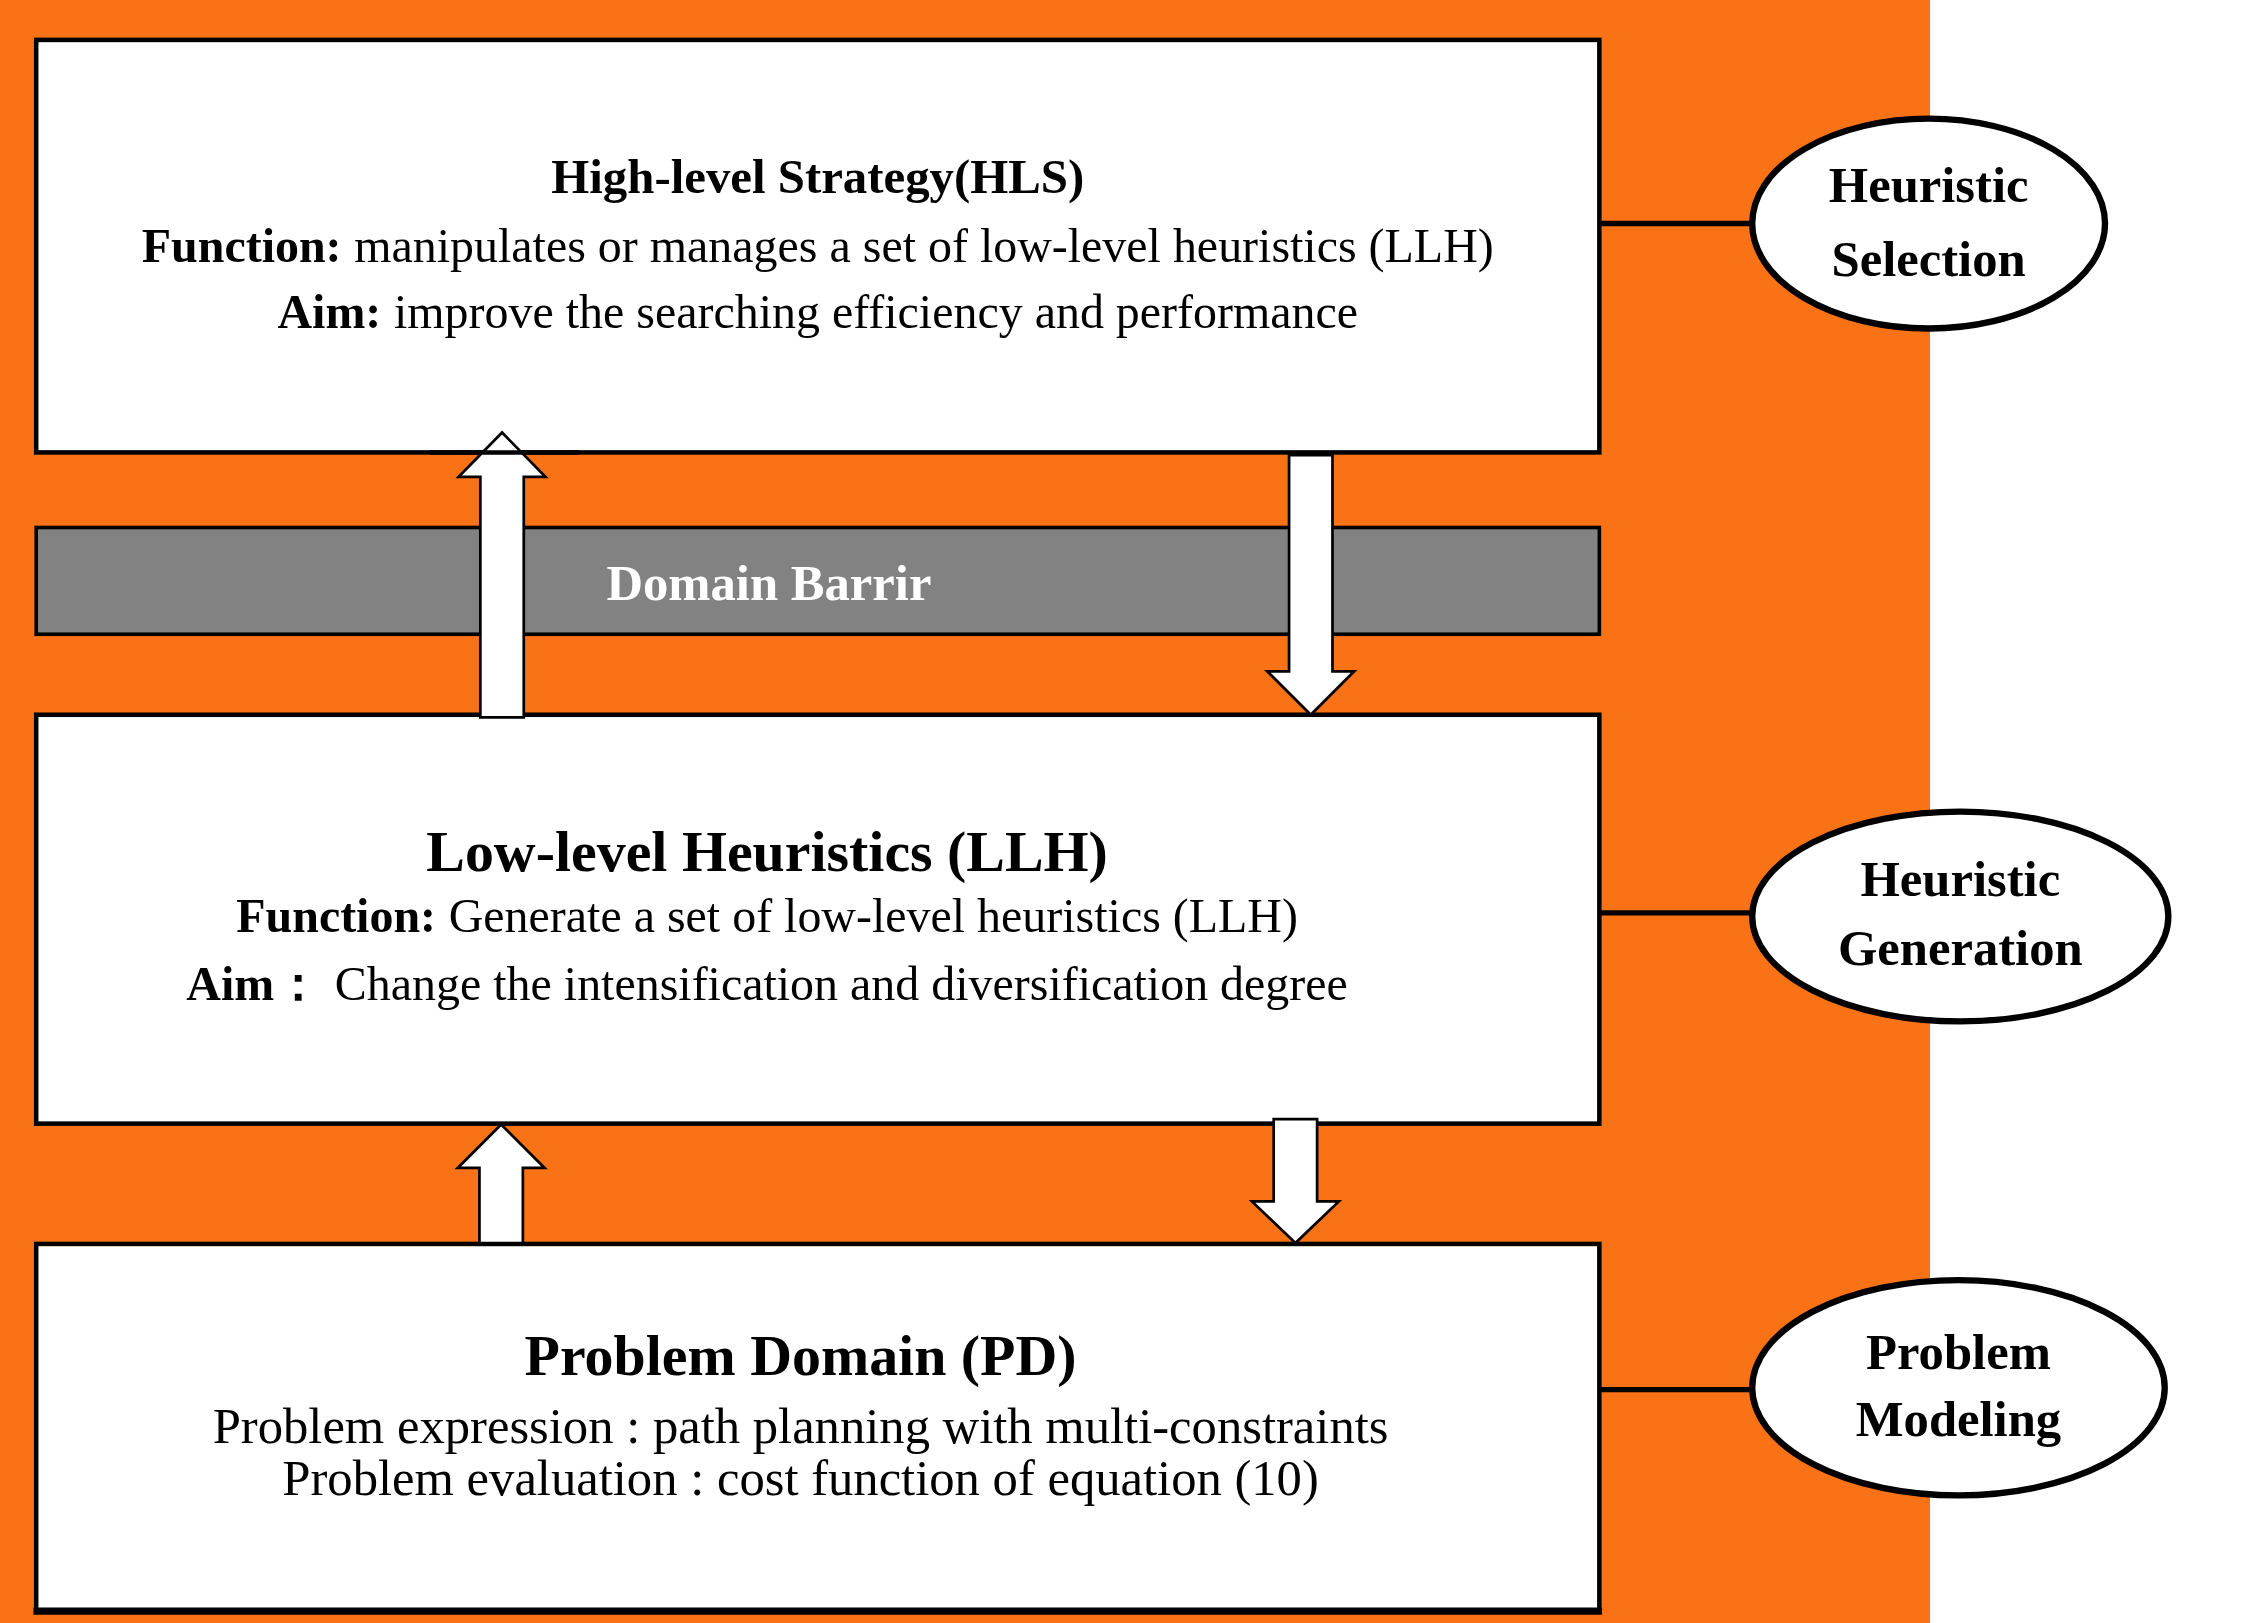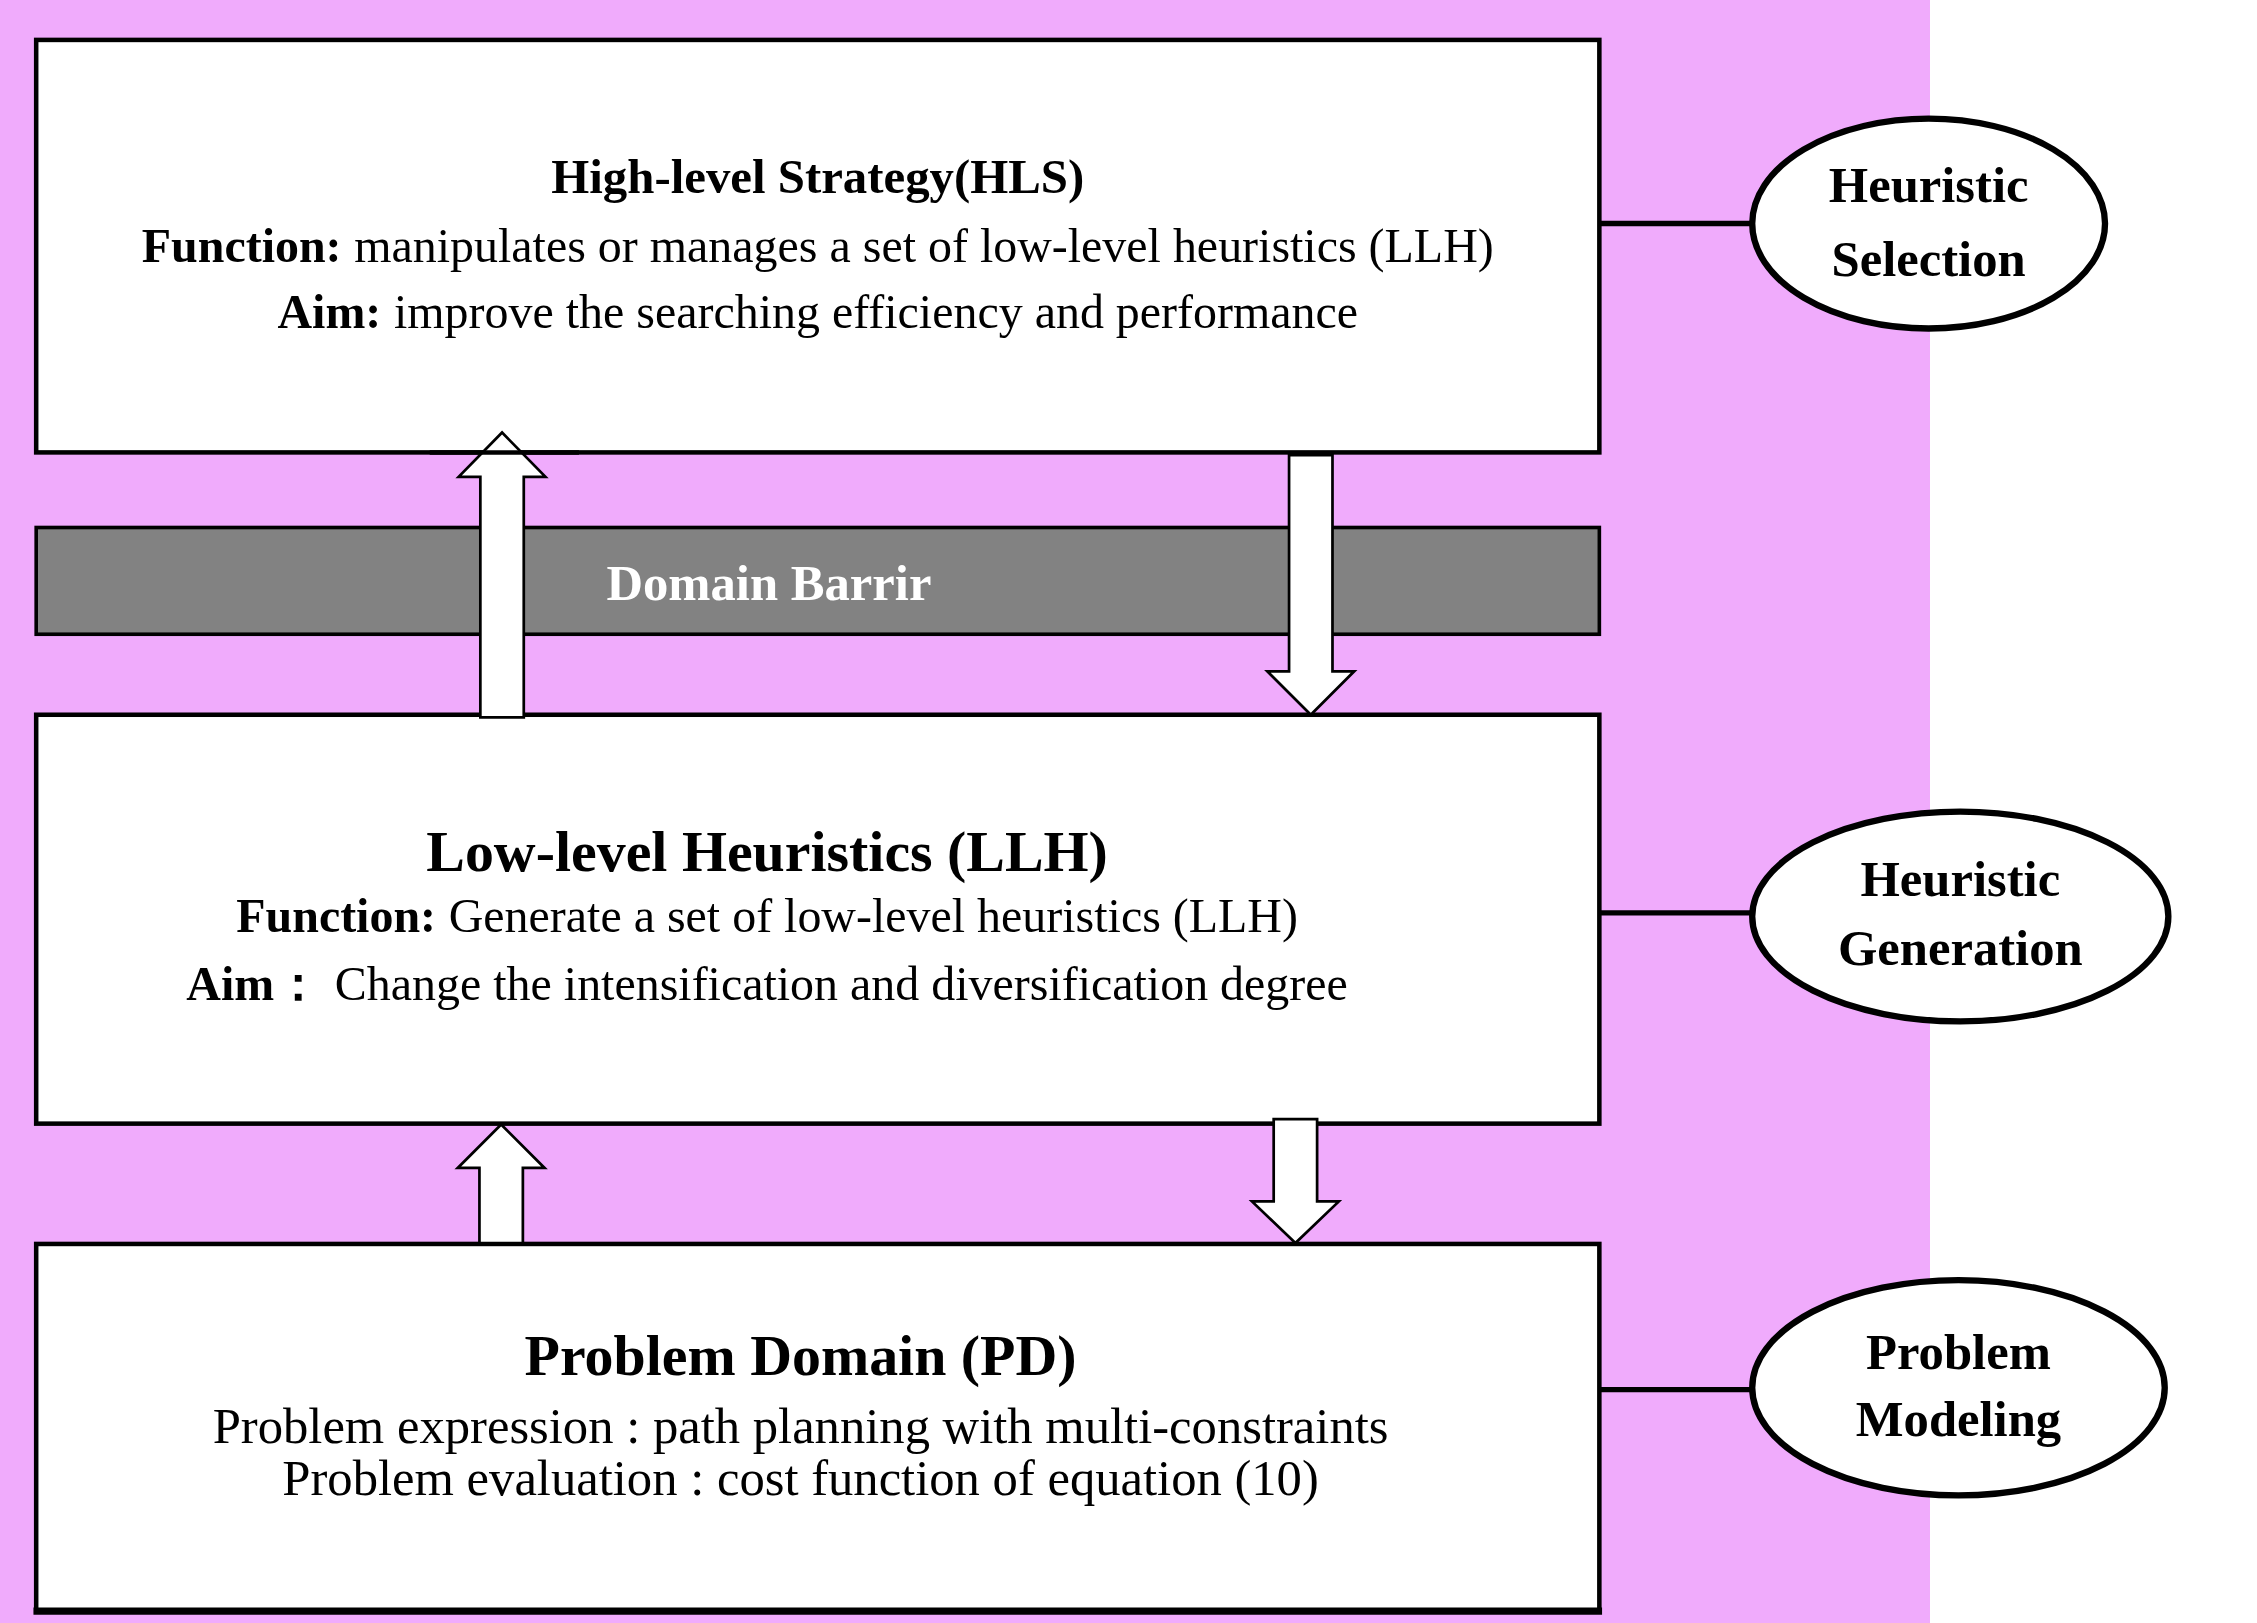--- a/index.html
+++ b/index.html
@@ -4,21 +4,21 @@
 <style>
   html, body {
     margin: 0;
     padding: 0;
     background: #ffffff;
   }
   .canvas {
     width: 1930px;
     height: 1624px;
     position: relative;
-    background: #f0abfc;
+    background: #f97316;
   }
   svg {
     display: block;
   }
   text {
     font-family: "Liberation Serif", "DejaVu Serif", serif;
     fill: #000000;
   }
   .box-title-sm  { font-size: 54px; font-weight: bold; }
   .box-title-lg  { font-size: 64px; font-weight: bold; }

